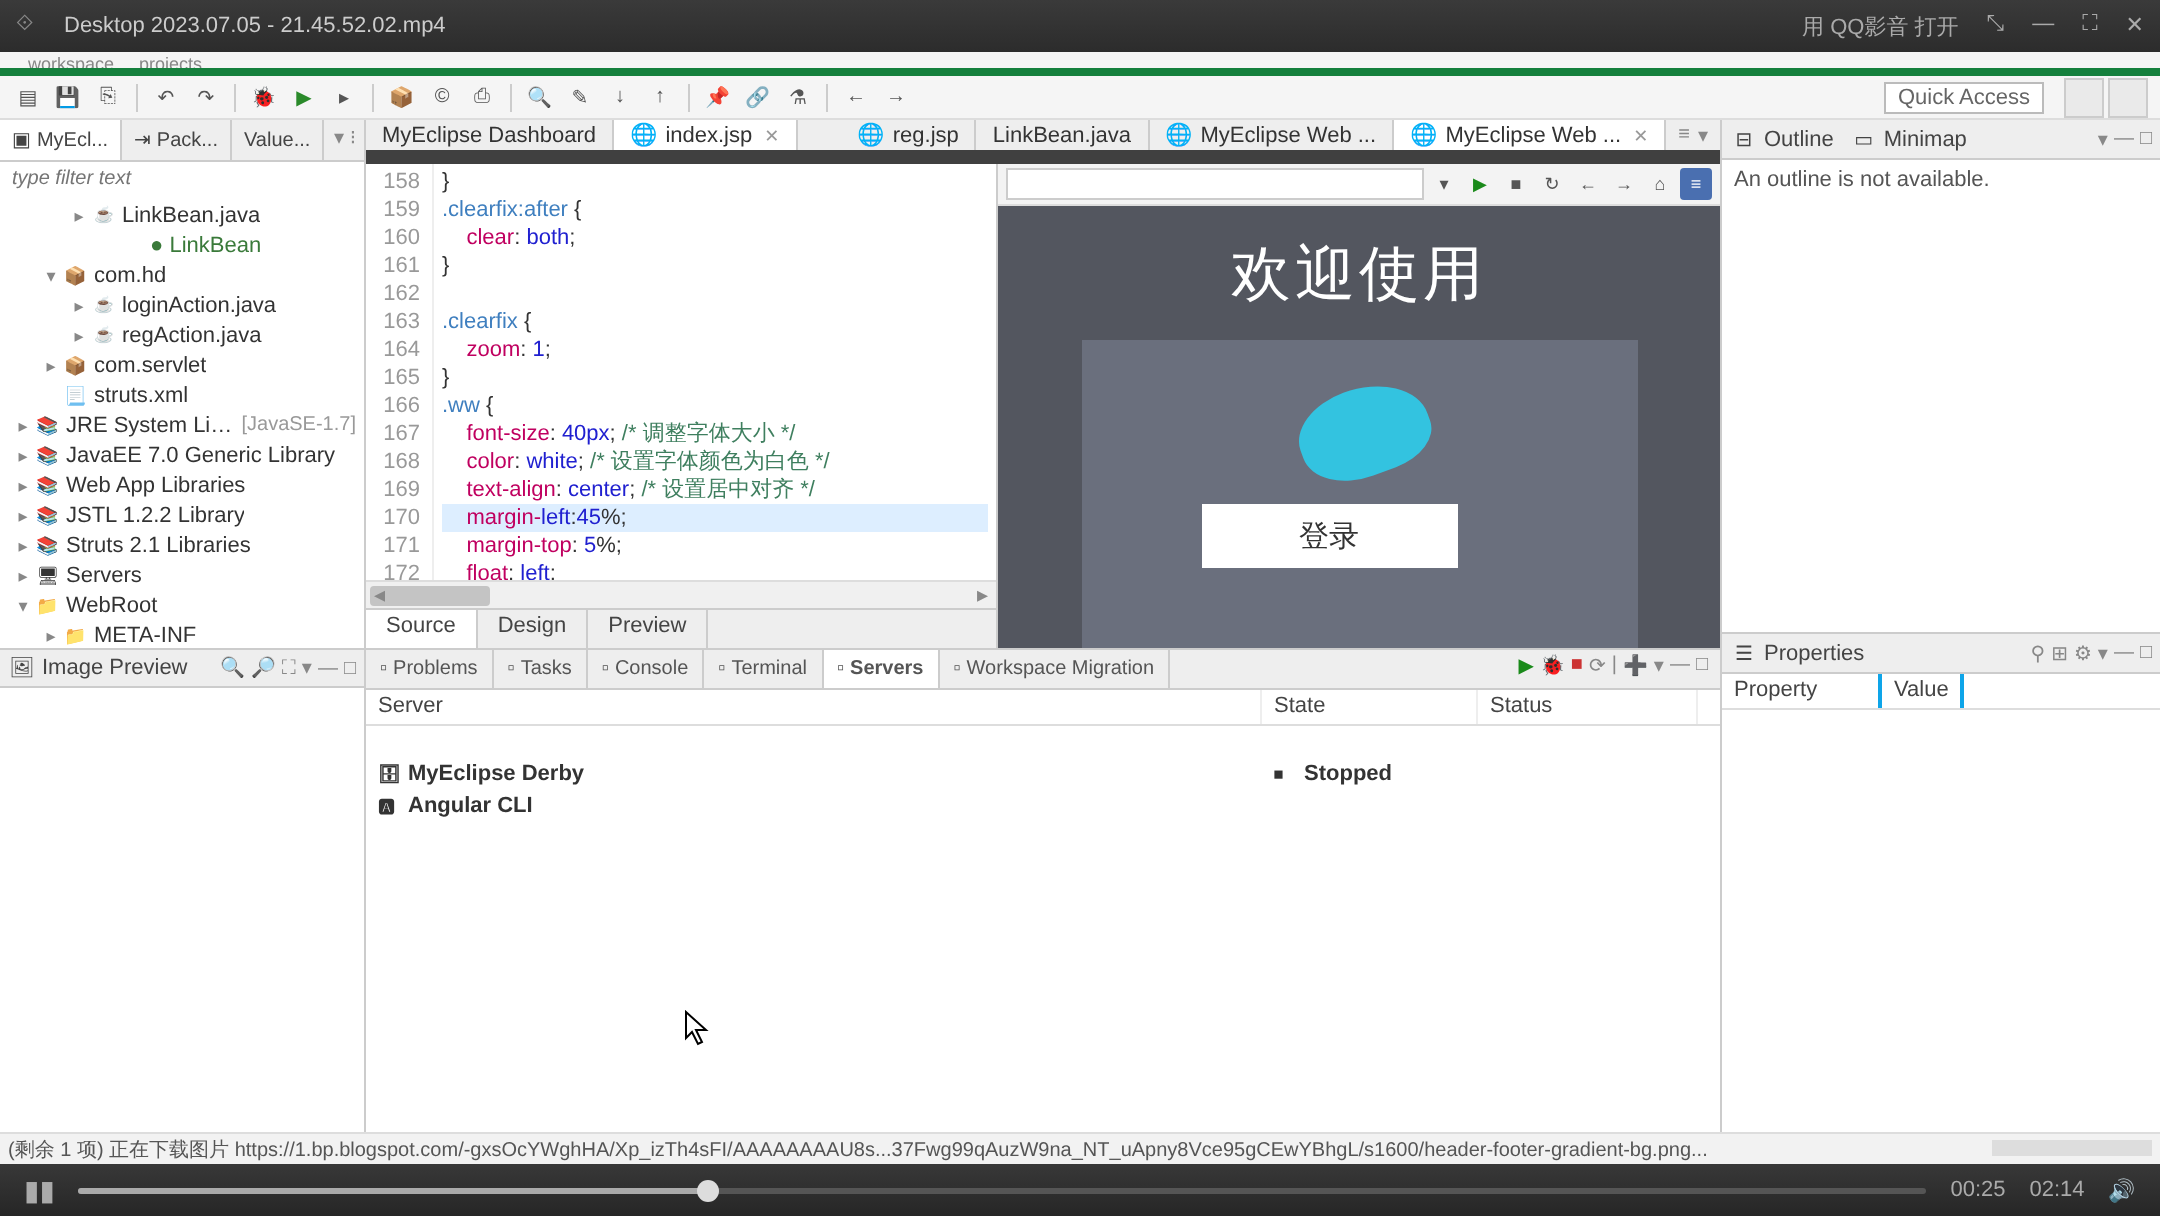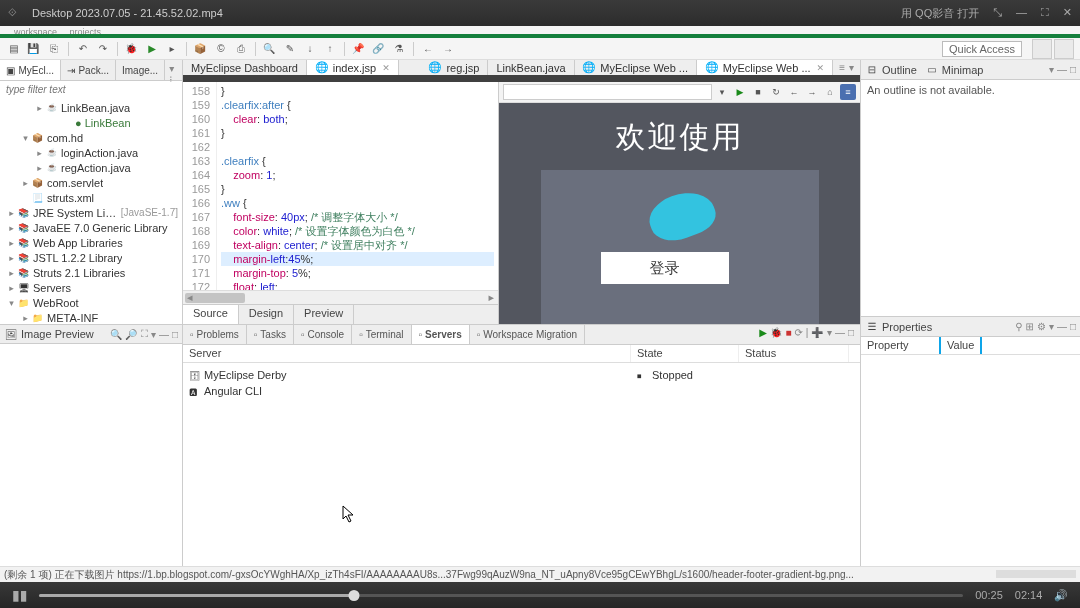--- a/index.html
+++ b/index.html
@@ -86,21 +86,21 @@
 .panehdr .pc { color:#888; margin-left:3px; font-size:10px; cursor:pointer;}
 .consolearea { flex:1; background:#fff; display:flex; flex-direction:column;}
 .ctabs { height:20px; background:#eee; border-bottom:1px solid #ccc; display:flex; font-size:10px;}
 .ctabs .ct { padding:3px 7px; border-right:1px solid #ccc; color:#555; display:flex; align-items:center; gap:3px;}
 .ctabs .ct.active { background:#fff; font-weight:bold;}
 .ctabs .cctrls { margin-left:auto; padding:2px 6px; display:flex; gap:3px; color:#888; font-size:10px;}
 .srvtable { flex:1; font-size:11px;}
 .srvtable .hdr { display:flex; height:18px; border-bottom:1px solid #ddd; color:#444;}
 .srvtable .hdr div { padding:2px 6px; border-right:1px solid #eee;}
 .srvtable .row { display:flex; height:16px; color:#333;}
-.srvtable .row div { padding:6px 6px;}
+.srvtable .row div { padding:18px 6px;font-weight:bold;}
 .srvtable .c1{width:448px;} .srvtable .c2{width:108px;} .srvtable .c3{width:110px;}
 .srvtable .ric { display:inline-block; width:12px; height:12px; margin-right:3px; font-size:9px;}
 
 
 .rightcol { width:220px; background:#fff; border-left:1px solid #ccc; display:flex; flex-direction:column;}
 .outlinebody { flex:1; padding:4px 6px; font-size:11px; color:#555;}
 .propbody { height:250px; border-top:1px solid #ccc; display:flex; flex-direction:column;}
 .propbody .pcols { display:flex; height:18px; border-bottom:1px solid #ddd; font-size:11px; color:#444;}
 .propbody .pcols div { padding:2px 6px; border-right:2px solid #0ea5e9;}
 
@@ -177,21 +177,21 @@
       <div class="viewtabs">
         <div class="vtab active">
             <span>▣</span>
             <span>MyEcl...</span>
           </div>
         <div class="vtab">
             <span>⇥</span>
             <span>Pack...</span>
           </div>
         <div class="vtab">
-            <span>Image...</span>
+            <span>Value...</span>
           </div>
         <div class="vx">▾ ⁝</div>
       </div>
       <div class="filterbox"><input placeholder="type filter text" style=""></div>
       <div class="tree" id="tree">
           <div class="nd" style="padding-left: 34px;">
             <span class="tw">▸</span>
             <span class="ic i-java"></span>
             <span class="lbl" style="">LinkBean.java</span>
           </div>

